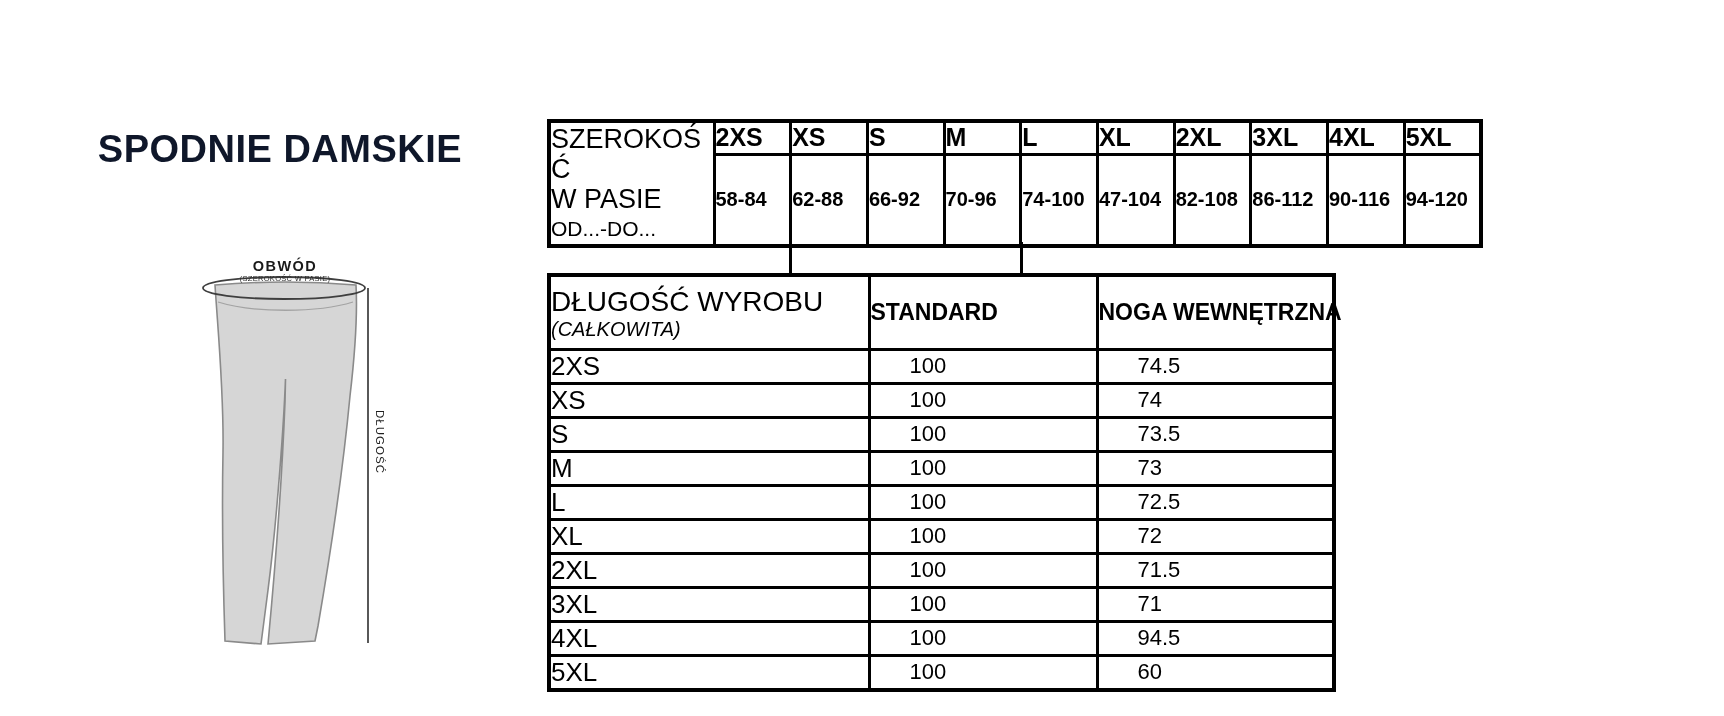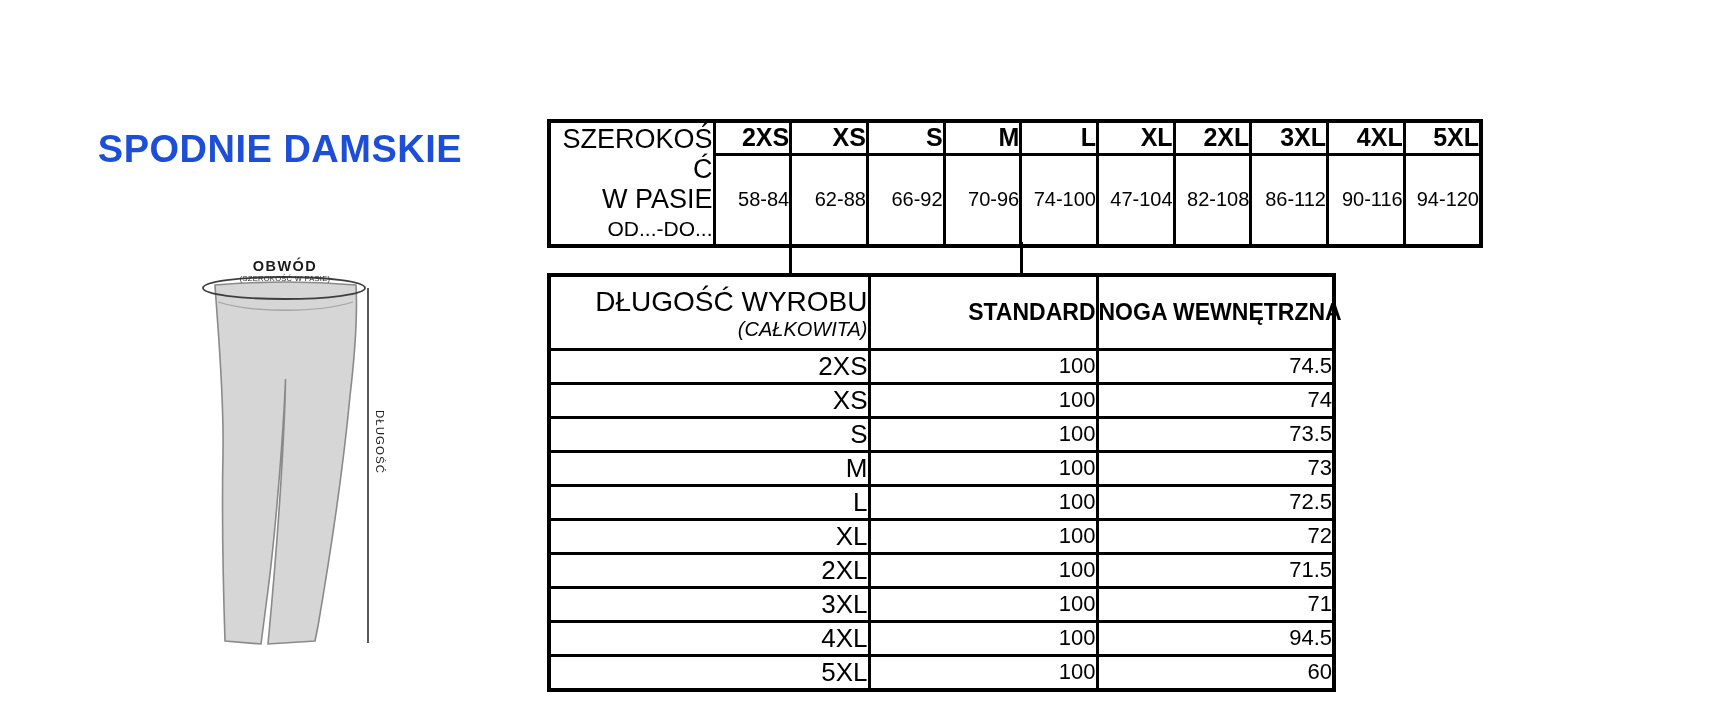--- a/index.html
+++ b/index.html
@@ -9,40 +9,40 @@
     position:relative;
     font-family:"Liberation Sans", sans-serif;
     color:#000;
     overflow:hidden;
   }
 
   
   .doc-title {
     position:absolute; left:40px; top:122px; width:480px;
     text-align:center; font-weight:bold; font-size:38px; line-height:54px;
-    letter-spacing:0.5px; color:#1d4ed8;
+    letter-spacing:0.5px; color:#0f172a;
   }
 
   
   .pants-svg { position:absolute; left:178px; top:240px; }
 
   
   table { border-collapse:collapse; table-layout:fixed; }
-  th, td { padding:0; text-align:right; vertical-align:middle; font-weight:normal; }
+  th, td { padding:0; text-align:left; vertical-align:middle; font-weight:normal; }
 
   
   .width-table {
     position:absolute; left:547px; top:119px; width:936px;
     border:4px solid #000;
   }
   .width-table th, .width-table td { border:3px solid #000; }
   .wt-label-cell { vertical-align:top; font-size:27px; line-height:30px; padding-top:1px; }
   .wt-label-cell .wt-l3 { font-size:21px; }
   .wt-size  { font-weight:bold; font-size:25px; height:27px; }
-  .wt-range { font-size:20px; height:87px; }
+  .wt-range { font-size:20px; height:87px;font-weight:bold; }
 
   
   .connector { position:absolute; top:242px; width:3px; height:32px; background:#000; }
   .connector.c1 { left:789px; }
   .connector.c2 { left:1020px; }
 
   
   .length-table {
     position:absolute; left:547px; top:273px; width:785px;
     border:4px solid #000;

